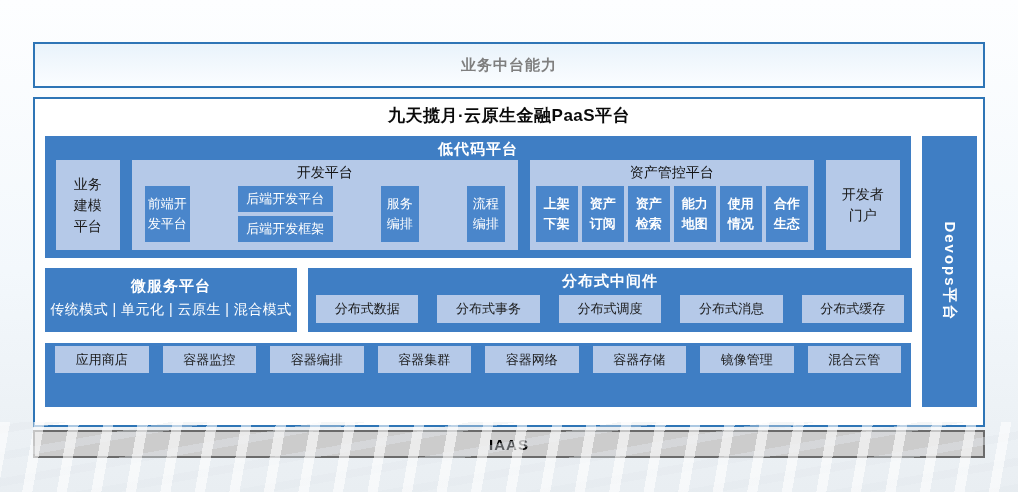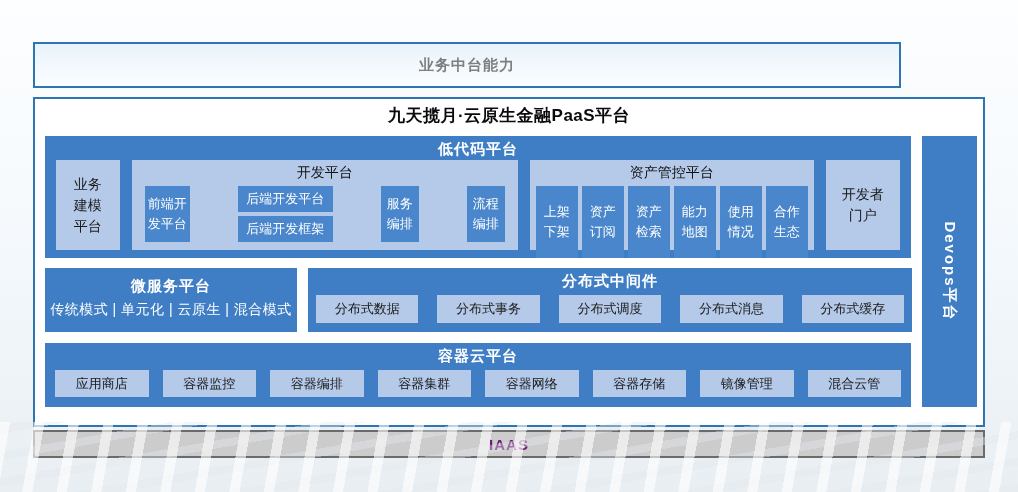--- a/index.html
+++ b/index.html
@@ -15,21 +15,21 @@
     content:""; position:absolute; left:0; right:0; bottom:0; height:70px; pointer-events:none;
     background:
       repeating-linear-gradient(100deg, rgba(255,255,255,.75) 0 10px, rgba(230,234,238,.0) 10px 34px),
       repeating-linear-gradient(-10deg, rgba(226,231,236,.5) 0 8px, rgba(255,255,255,.0) 8px 26px);
     opacity:.8;
   }
 
   .outer-box { position:absolute; border:2px solid #2E75B6; }
 
   .top-banner {
-    left:33px; top:42px; width:868px; height:46px;
+    left:33px; top:42px; width:952px; height:46px;
     background:linear-gradient(180deg,#e9f3fb 0%, #fbfdff 100%);
     display:flex; align-items:center; justify-content:center;
     color:#7f7f7f; font-weight:bold; font-size:15px; letter-spacing:1px;
   }
 
   .main-box { left:33px; top:97px; width:952px; height:330px; background:#ffffff; }
   .main-title {
     position:absolute; top:5px; left:0; right:0; text-align:center;
     color:#0a0a0a; font-weight:bold; font-size:17px; letter-spacing:.5px;
   }
@@ -56,21 +56,21 @@
   }
   .dev-group { width:386px; }
   .frontend { width:70px; height:56px; }
   .backend-col { width:148px; display:flex; flex-direction:column; gap:4px; }
   .backend-col .bluebox { height:26px; }
   .orch { width:59px; height:56px; }
   .dev-group .group-row { padding:0 2px;gap:48px; }
 
   .asset-group { width:284px; padding:2px 6px 0; }
   .asset-group .group-row { gap:4px; }
-  .asset-item { width:42px; height:72px; flex:1 1 0; }
+  .asset-item { width:42px; height:56px; flex:1 1 0;font-weight:bold; }
 
   
   .micro { left:10px; top:169px; width:252px; height:64px; text-align:center; }
   .micro-title { font-weight:bold; font-size:15px; letter-spacing:1px; padding-top:9px; }
   .micro-modes { font-size:14px; padding-top:5px; letter-spacing:.5px; }
 
   .middleware { left:273px; top:169px; width:604px; height:64px; }
   .mw-row { display:flex; gap:19px; padding:3px 8px 0; }
   .mw-item { flex:1 1 0; height:28px; display:flex; align-items:center; justify-content:center;
              background:#B5C9E8; color:#1a1a1a; font-size:13px; }
@@ -84,21 +84,21 @@
   
   .devops { left:887px; top:37px; width:55px; height:271px;
             display:flex; align-items:center; justify-content:center; }
   .devops-label { transform:rotate(90deg); white-space:nowrap; font-weight:bold; font-size:15px; letter-spacing:2px; }
 
   
   .iaas {
     left:33px; top:430px; width:952px; height:28px;
     background:#cccccc; border:2px solid #6b6b6b;
     display:flex; align-items:center; justify-content:center;
-    color:#701a75; font-weight:bold; font-size:15px; letter-spacing:1px;
+    color:#000000; font-weight:bold; font-size:15px; letter-spacing:1px;
   }
 
   .pre { white-space:pre-line; }
 </style>
 </head>
 <body>
 
 <div class="stage">
 
   <div class="outer-box top-banner">
@@ -165,21 +165,20 @@
       <div class="mw-row">
         <div class="mw-item">分布式数据</div>
         <div class="mw-item">分布式事务</div>
         <div class="mw-item">分布式调度</div>
         <div class="mw-item">分布式消息</div>
         <div class="mw-item">分布式缓存</div>
       </div>
     </div>
 
     <div class="section container-cloud">
-      <div class="section-title">容器云平台</div>
       <div class="cc-row">
         <div class="cc-item">应用商店</div>
         <div class="cc-item">容器监控</div>
         <div class="cc-item">容器编排</div>
         <div class="cc-item">容器集群</div>
         <div class="cc-item">容器网络</div>
         <div class="cc-item">容器存储</div>
         <div class="cc-item">镜像管理</div>
         <div class="cc-item">混合云管</div>
       </div>

